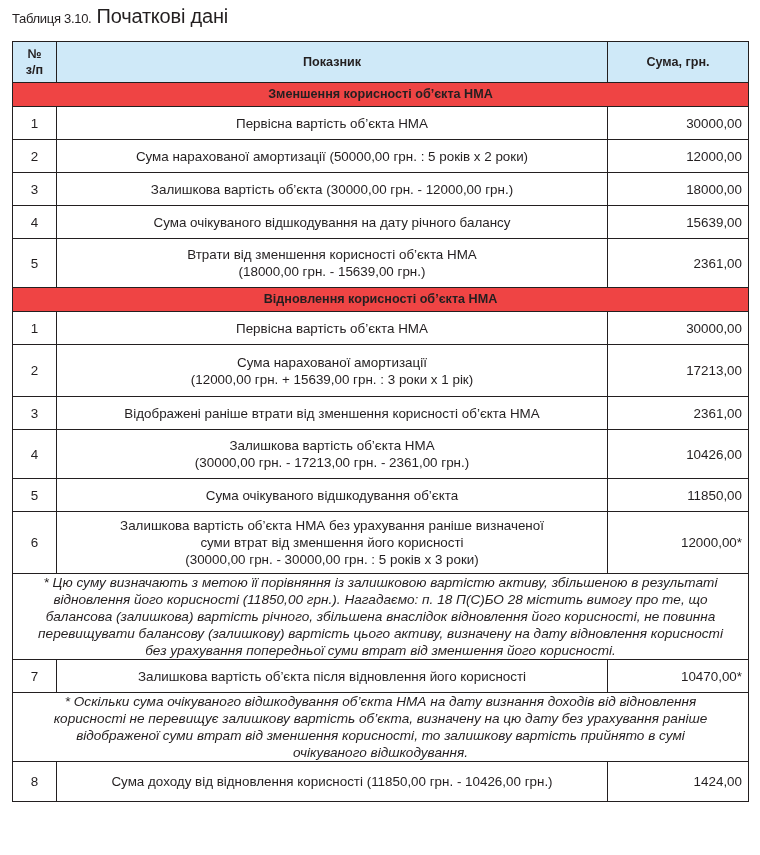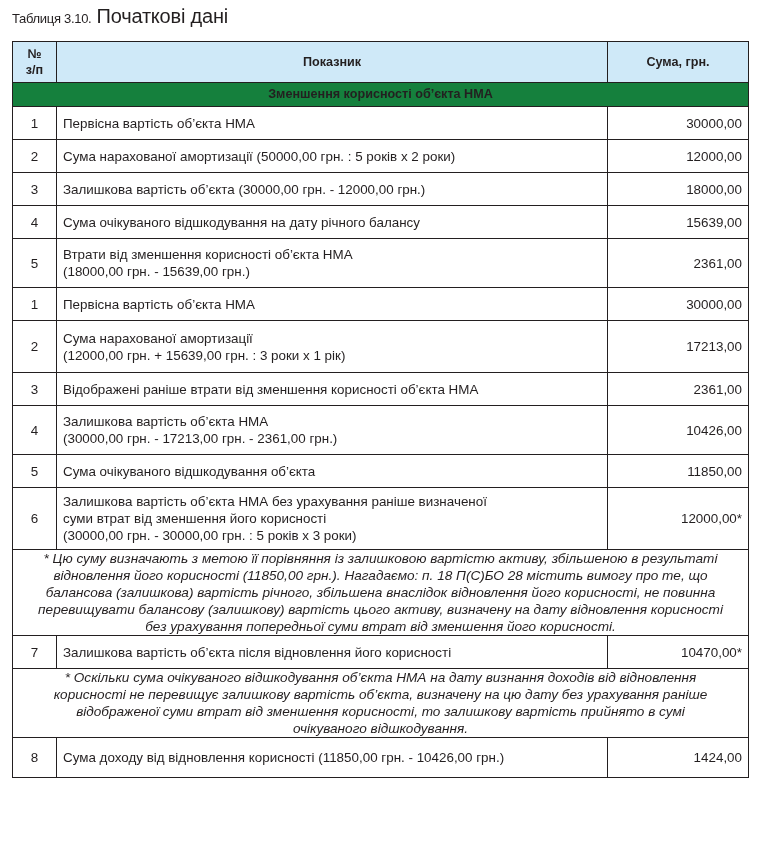--- a/index.html
+++ b/index.html
@@ -5,24 +5,24 @@
   html, body { margin: 0; padding: 0; background: #ffffff; }
   body { width: 760px; height: 855px; position: relative; font-family: "DejaVu Sans", sans-serif; color: #231f20; overflow: hidden; }
   .caption { position: absolute; left: 12px; top: 5px; white-space: nowrap; }
   .caption .lbl { font-family: "Liberation Sans Narrow", "Liberation Sans", sans-serif; font-size: 13px; letter-spacing: -0.3px; color: #231f20; }
   .caption .ttl { font-family: "Liberation Sans", sans-serif; font-size: 20px; color: #231f20; letter-spacing: -0.2px; }
   table.t { position: absolute; left: 12px; top: 41px; width: 737px; border-collapse: collapse; table-layout: fixed; font-family: "Liberation Sans", sans-serif; font-size: 13.4px; }
   table.t td, table.t th { border: 1.2px solid #231f20; padding: 0 6px; vertical-align: middle; line-height: 17px; }
   col.c1 { width: 44px; } col.c3 { width: 141px; }
   .hdr th { background: #cfe9f8; font-weight: bold; font-size: 12.6px; height: 40px; text-align: center; }
   .hdr th.num { line-height: 16px; }
-  .sec td { background: #15803d; font-weight: bold; text-align: center; font-size: 12.6px; height: 23px; }
+  .sec td { background: #ef4444; font-weight: bold; text-align: center; font-size: 12.6px; height: 23px; }
   td.n { text-align: center; }
   td.a { text-align: right; }
-  td.d { text-align: left; }
+  td.d { text-align: center; }
   tr.h33 td { height: 32px; }
   tr.h49 td { height: 48px; }
   tr.h51 td { height: 51px; }
   tr.h61 td { height: 61px; }
   td.note { font-style: italic; text-align: center; padding: 4px 6px 5px 6px; line-height: 19px; font-size: 13.6px; }
   tr.last td { height: 39px; }
 </style>
 </head>
 <body>
 
@@ -66,20 +66,23 @@
     <td class="n">4</td>
     <td class="d">Сума очікуваного відшкодування на дату річного балансу</td>
     <td class="a">15639,00</td>
   </tr>
   <tr class="h49">
     <td class="n">5</td>
     <td class="d"><span>Втрати від зменшення корисності об’єкта НМА</span><br><span>(18000,00 грн. - 15639,00 грн.)</span></td>
     <td class="a">2361,00</td>
   </tr>
 
+  <tr class="sec">
+    <td colspan="3">Відновлення корисності об’єкта НМА</td>
+  </tr>
   <tr class="h33">
     <td class="n">1</td>
     <td class="d">Первісна вартість об’єкта НМА</td>
     <td class="a">30000,00</td>
   </tr>
   <tr class="h51">
     <td class="n">2</td>
     <td class="d"><span>Сума нарахованої амортизації</span><br><span>(12000,00 грн. + 15639,00 грн. : 3 роки х 1 рік)</span></td>
     <td class="a">17213,00</td>
   </tr>

